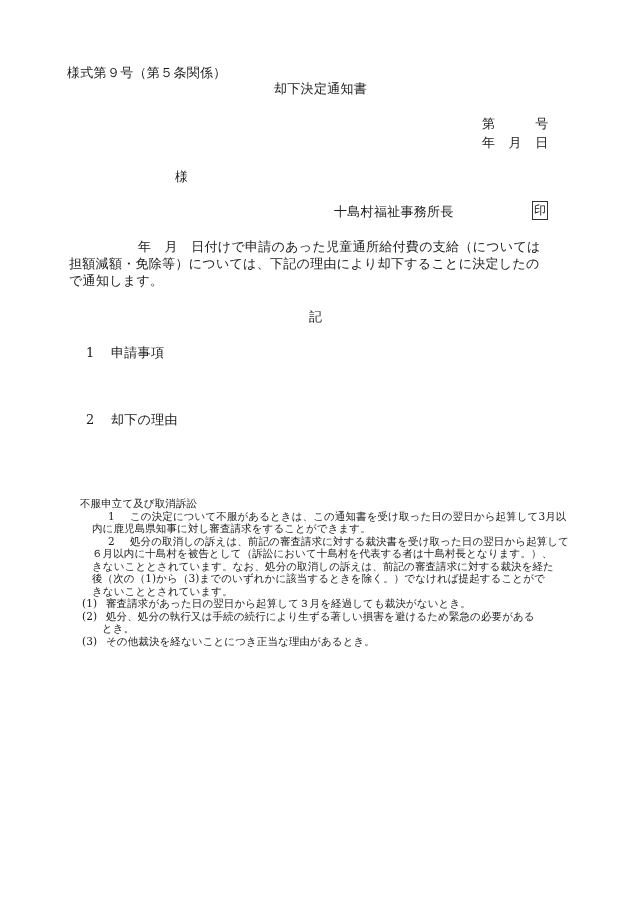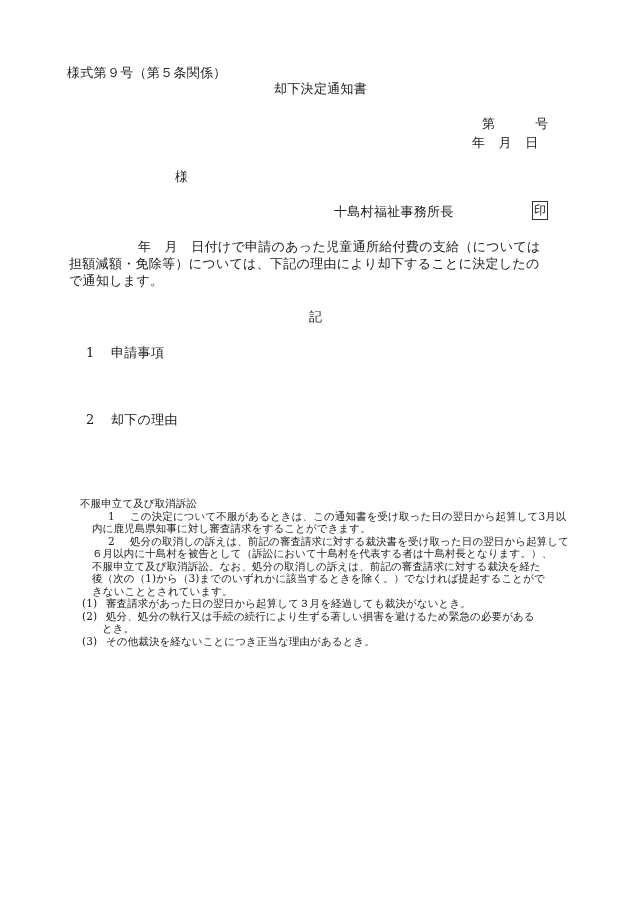--- a/index.html
+++ b/index.html
@@ -15,21 +15,21 @@
       font-family: "DejaVu Serif", "Liberation Serif", serif;
       color: #1a1a1a;
     }
     .abs { position: absolute; white-space: nowrap; }
     .main { font-size: 13px; line-height: 17px; letter-spacing: 0.3px; }
     .small { font-size: 10.5px; line-height: 12.5px; letter-spacing: 0.1px; }
 
     #form-number { left: 67px; top: 64px; }
     #doc-title { left: 274px; top: 80px; }
     #doc-number { left: 482px; top: 116px; font-family: Liberation Mono, monospace; }
-    #doc-date { left: 472px; top: 134px; }
+    #doc-date { left: 482px; top: 134px; }
     #addressee { left: 175px; top: 168px; }
     #issuer { left: 334px; top: 203px; }
     #seal-box {
       left: 532px; top: 201px;
       width: 14px; height: 17px;
       border: 1px solid #333;
       font-size: 12px; line-height: 17px;
       text-align: center;
     }
     #body-text {
@@ -84,21 +84,21 @@
 </div>
 
 <div class="abs small" id="appeal">
   <span class="line">不服申立て及び取消訴訟</span>
 
   <span class="line ind1"><span class="numgap">1</span><span>この決定について不服があるときは、この通知書を受け取った日の翌日から起算して3月以</span></span>
   <span class="line ind2">内に鹿児島県知事に対し審査請求をすることができます。</span>
 
   <span class="line ind1"><span class="numgap">2</span><span>処分の取消しの訴えは、前記の審査請求に対する裁決書を受け取った日の翌日から起算して</span></span>
   <span class="line ind2">６月以内に十島村を被告として（訴訟において十島村を代表する者は十島村長となります。）、</span>
-  <span class="line ind2">不服申立て及び取消訴訟。なお、処分の取消しの訴えは、前記の審査請求に対する裁決を経た</span>
+  <span class="line ind2">きないこととされています。なお、処分の取消しの訴えは、前記の審査請求に対する裁決を経た</span>
   <span class="line ind2">後（次の（1)から（3)までのいずれかに該当するときを除く。）でなければ提起することがで</span>
   <span class="line ind2">きないこととされています。</span>
 
   <span class="line ind4"><span class="pgap">(1)</span><span>審査請求があった日の翌日から起算して３月を経過しても裁決がないとき。</span></span>
   <span class="line ind4"><span class="pgap">(2)</span><span>処分、処分の執行又は手続の続行により生ずる著しい損害を避けるため緊急の必要がある</span></span>
   <span class="line ind3">とき。</span>
   <span class="line ind4"><span class="pgap">(3)</span><span>その他裁決を経ないことにつき正当な理由があるとき。</span></span>
 </div>
 
 </body></html>

